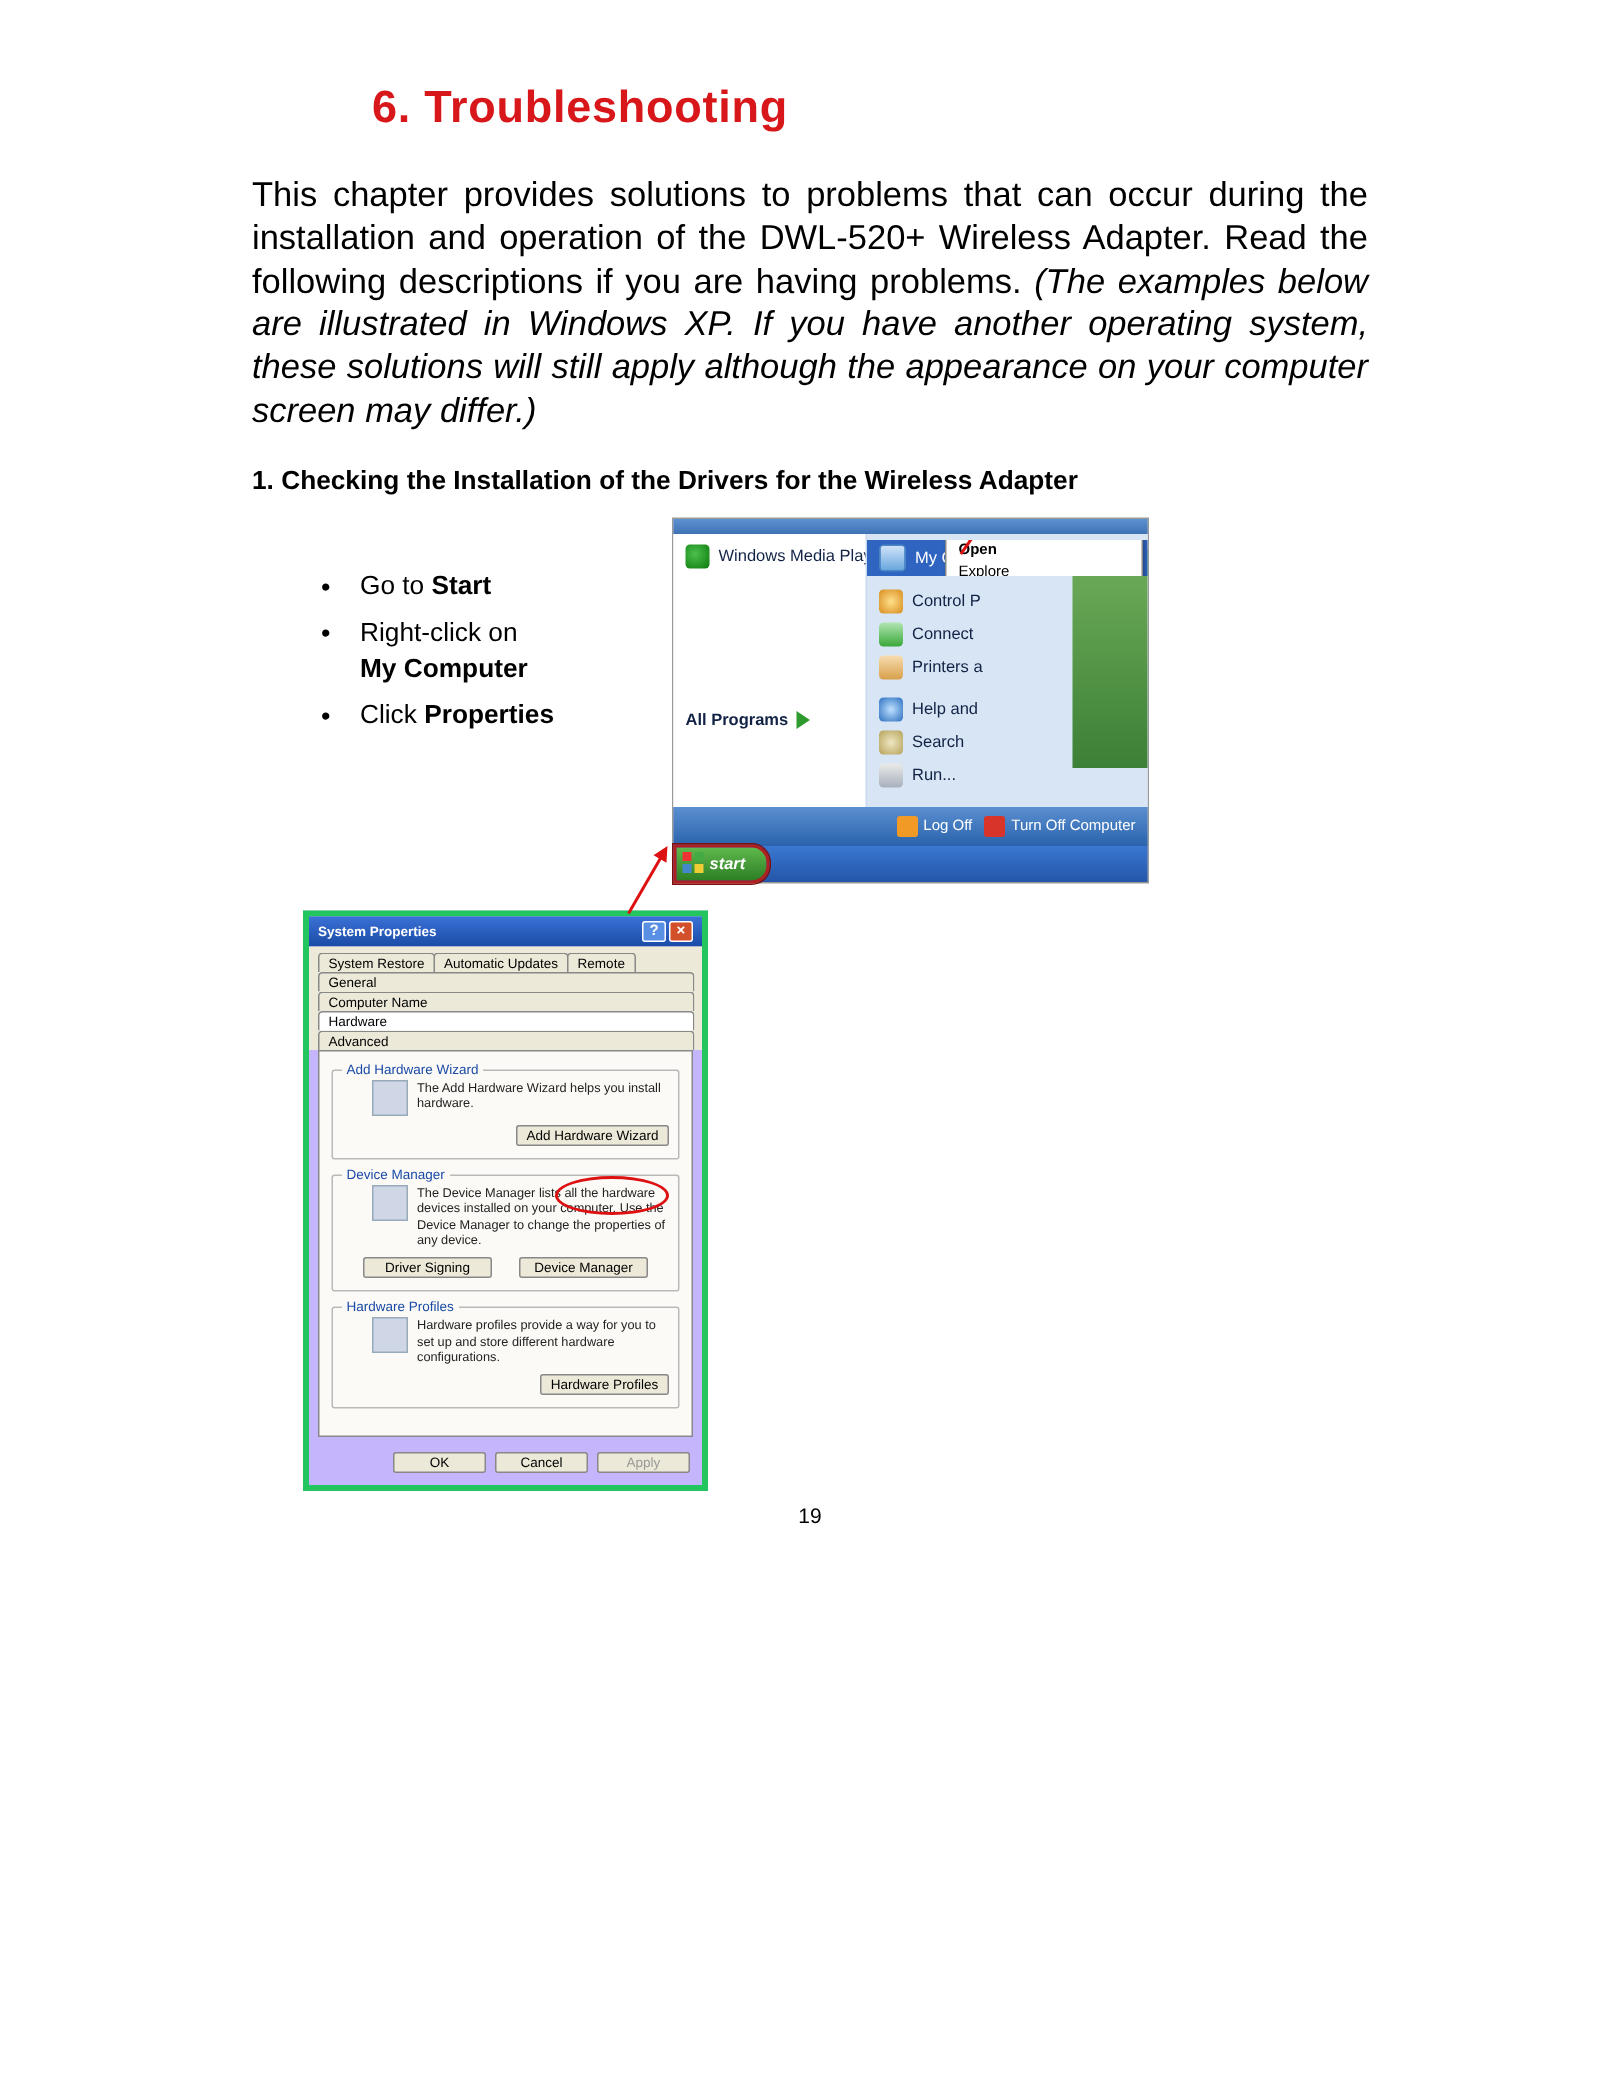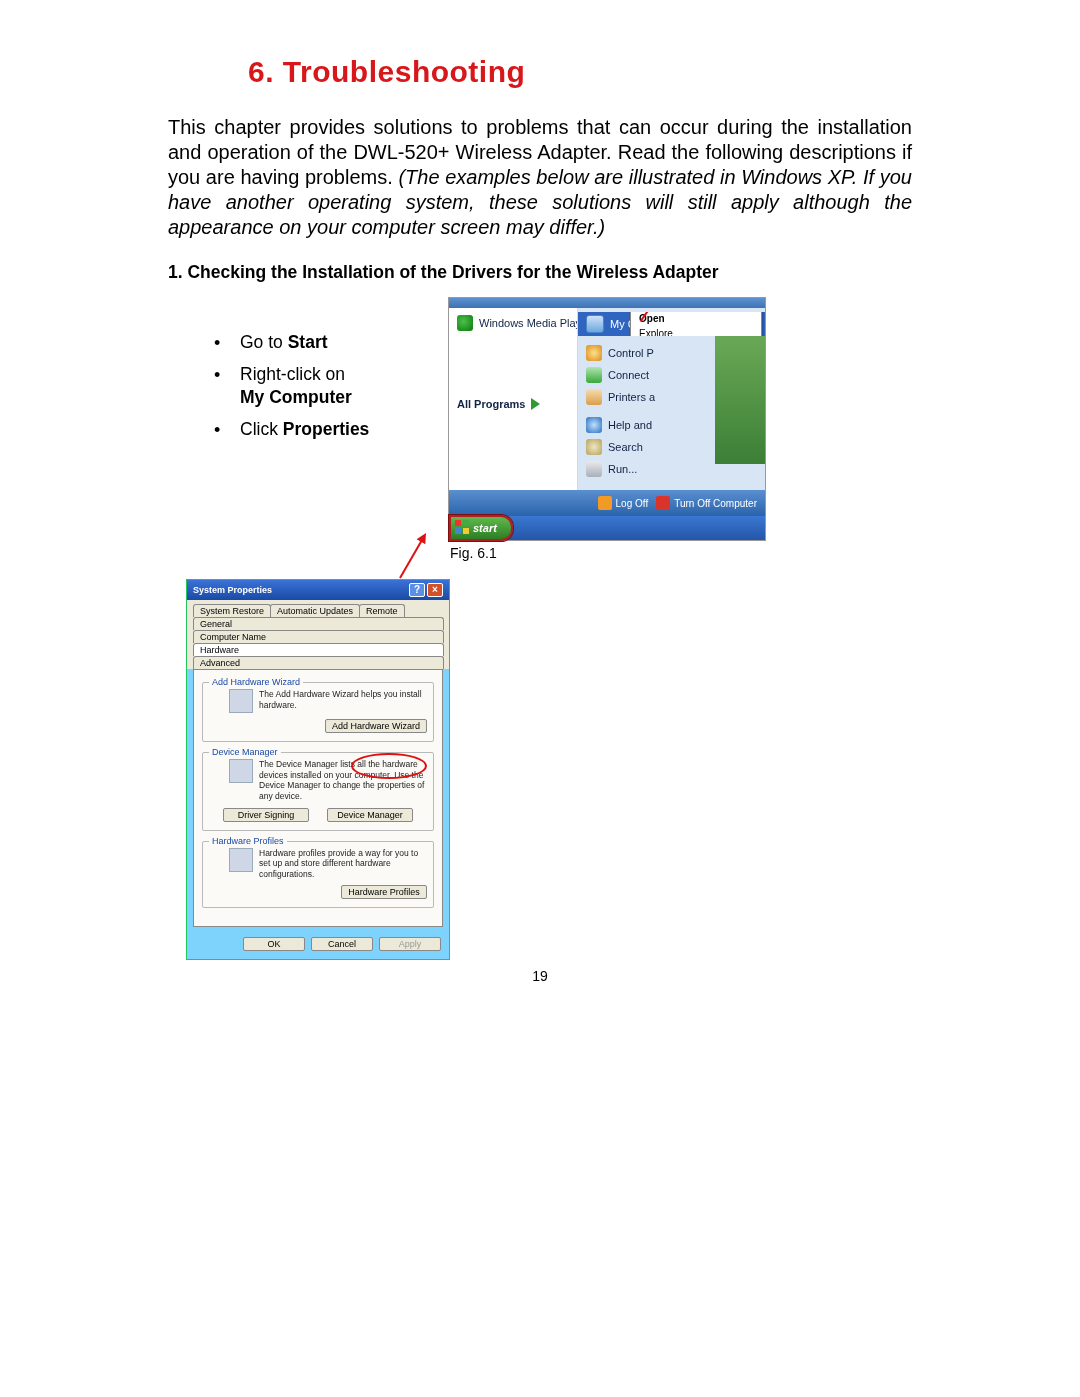--- a/index.html
+++ b/index.html
@@ -16,21 +16,21 @@
     position: relative;
   }
   h1.section-title {
     color: #d8171a;
     font-weight: 900;
     font-size: 30px;
     margin: 0 0 26px 80px;
     letter-spacing: 0.5px;
   }
   .intro-para {
-    font-size: 20px;
+    font-size: 23px;
     line-height: 1.25;
     text-align: justify;
     margin: 0 0 22px 0;
   }
   .intro-italic { font-style: italic; }
   .subheading {
     font-weight: bold;
     font-size: 17.5px;
     margin: 0 0 14px 0;
   }
@@ -113,21 +113,21 @@
   .ic-conn { background: linear-gradient(#b1e5b1,#3aa83a); }
   .ic-print { background: linear-gradient(#f7dcb1,#d8a04a); }
   .ic-help { background: radial-gradient(circle,#bfe0ff,#2a6fbf); }
   .ic-search { background: radial-gradient(circle,#efe7c3,#b5a158); }
   .ic-run { background: linear-gradient(#eaeaea,#a8b0bc); }
   .sm-header {
     background: linear-gradient(#5d92d0,#3e72b4);
     height: 10px;
   }
   .sm-allprog {
-    margin-top: 60px;
+    margin-top: 88px;
     display:flex; align-items:center; gap:6px;
     padding: 4px 8px;
     font-weight: bold;
     color:#124;
   }
   .tri-right {
     width:0;height:0;border-top:6px solid transparent;
     border-bottom:6px solid transparent;border-left:9px solid #2f9a2f;
   }
   .sm-bottom {
@@ -181,24 +181,24 @@
     width:50px;
     background: linear-gradient(#6fae5a,#3c7f36);
   }
   .sm-highlight {
     background:#2f64c0; color:#fff;
   }
 
   
   .shot2 {
     width: 262px;
-    border:1px solid #22c55e;
-    background:#7dd3fc;
+    border:4px solid #22c55e;
+    background:#c4b5fd;
     font-size:9px;
-    margin-left:18px;
+    margin-left:34px;
     position:relative;
   }
   .titlebar {
     background: linear-gradient(#3b72d6,#1a4aa6);
     color:#fff; font-weight:bold;
     padding:3px 6px;
     display:flex; align-items:center; justify-content:space-between;
   }
   .tb-btns { display:flex; gap:2px; }
   .tb-btn {
@@ -362,21 +362,20 @@
             </span>
           <span class="btn">
               <span class="sq-rd"></span>
               <span>Turn Off Computer</span>
             </span>
         </div>
         <div class="taskbar">
           <div class="start-btn">start</div>
         </div>
       </div>
-      <div class="fig-caption">Fig. 6.1</div>
     </div>
   </div>
 
   <div class="spacer2"></div>
 
   <div class="two-col">
     <div class="fig-wrap">
       <div class="shot2">
         <div class="arrow-red-3">
             <div class="line"></div>

